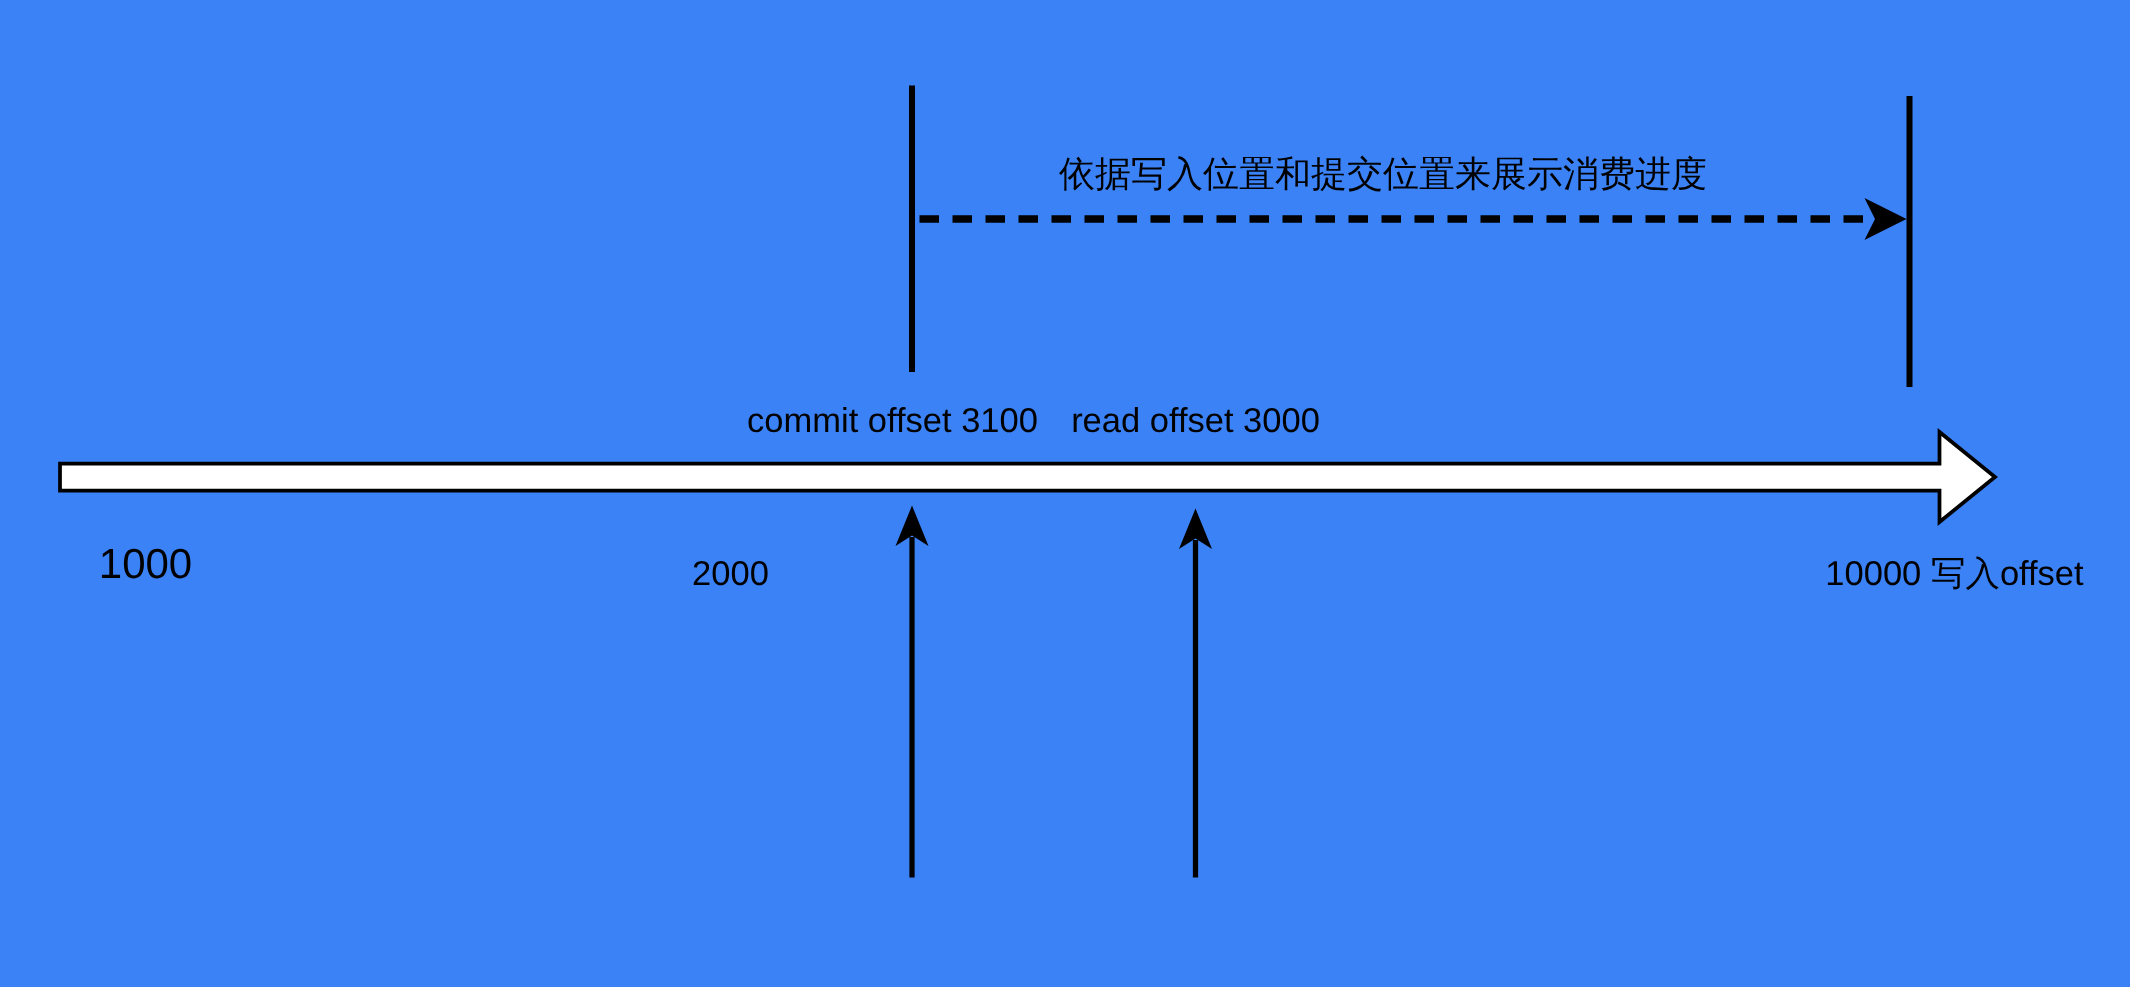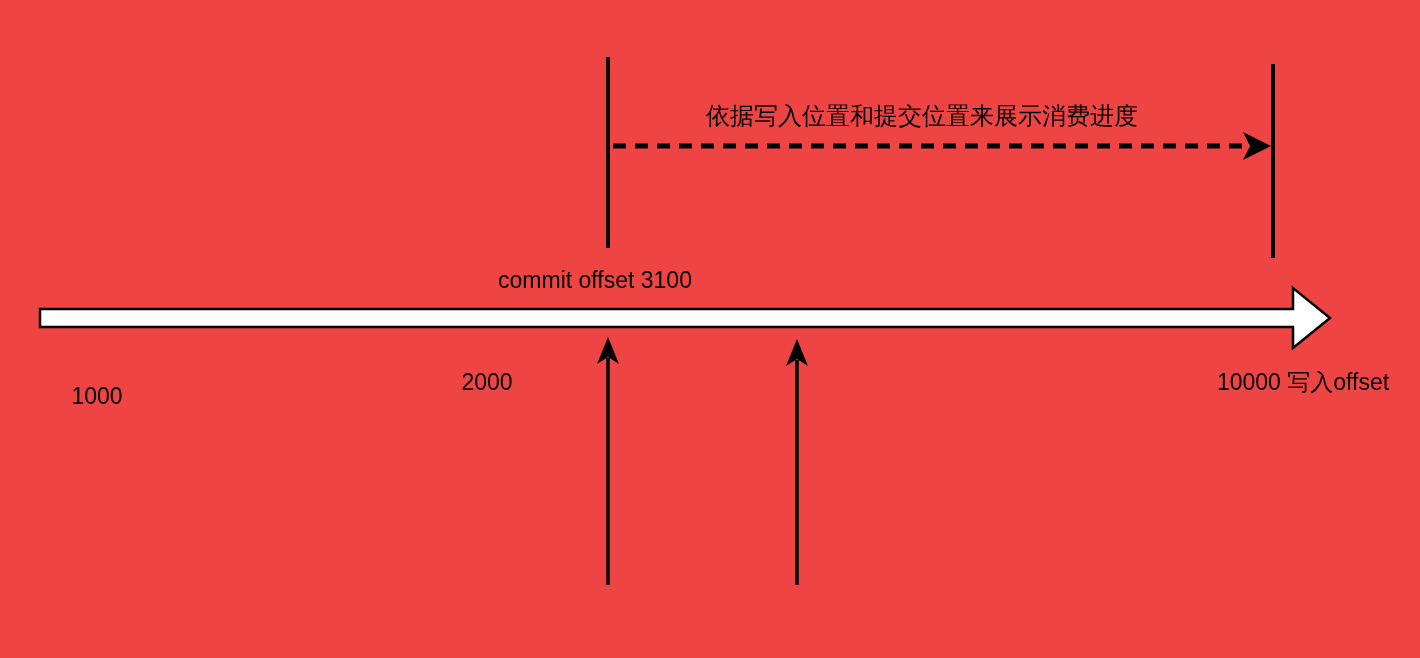--- a/index.html
+++ b/index.html
@@ -4,42 +4,42 @@
 <style>
   html, body {
     margin: 0;
     padding: 0;
     background: #ffffff;
   }
   .canvas {
     position: relative;
     width: 1420px;
     height: 658px;
-    background: #ef4444;
+    background: #3b82f6;
     font-family: "Liberation Sans", "DejaVu Sans", sans-serif;
     color: #000000;
     overflow: hidden;
   }
   .shapes {
     position: absolute;
     top: 0;
     left: 0;
     width: 1420px;
     height: 658px;
   }
   .lbl {
     position: absolute;
     white-space: nowrap;
     color: #000000;
     transform: translateX(-50%);
   }
   .lbl-annot-top   { top: 100px; left: 922px;  font-size: 24px; }
   .lbl-commit      { top: 267px; left: 595px;  font-size: 23px; }
   .lbl-read        { top: 267px; left: 797px;  font-size: 23px; }
-  .lbl-tick-1000   { top: 383px; left: 97px;   font-size: 23px; }
+  .lbl-tick-1000   { top: 360px; left: 97px;   font-size: 28px; }
   .lbl-tick-2000   { top: 369px; left: 487px;  font-size: 23px; }
   .lbl-write       { top: 367px; left: 1303px; font-size: 23px; }
   .lbl-annot-bottom{ top: 597px; left: 737px;  font-size: 23px; }
 </style>
 </head>
 <body>
 
 <div class="canvas">
 
   <svg class="shapes" viewBox="0 0 1420 658" aria-hidden="true">
@@ -57,20 +57,21 @@
     <polygon points="608,337 597,364 608,357 619,364" fill="#000000"></polygon>
 
     <line x1="797" y1="585" x2="797" y2="360" stroke="#000000" stroke-width="3.5"></line>
     <polygon points="797,339 786,366 797,359 808,366" fill="#000000"></polygon>
   </svg>
 
   <div class="lbl lbl-annot-top">依据写入位置和提交位置来展示消费进度</div>
 
   <div class="lbl lbl-commit">commit offset 3100</div>
 
+  <div class="lbl lbl-read">read offset 3000</div>
 
   <div class="lbl lbl-tick-1000">1000</div>
 
   <div class="lbl lbl-tick-2000">2000</div>
 
   <div class="lbl lbl-write">10000 写入offset</div>
 
 
 </div>
 

